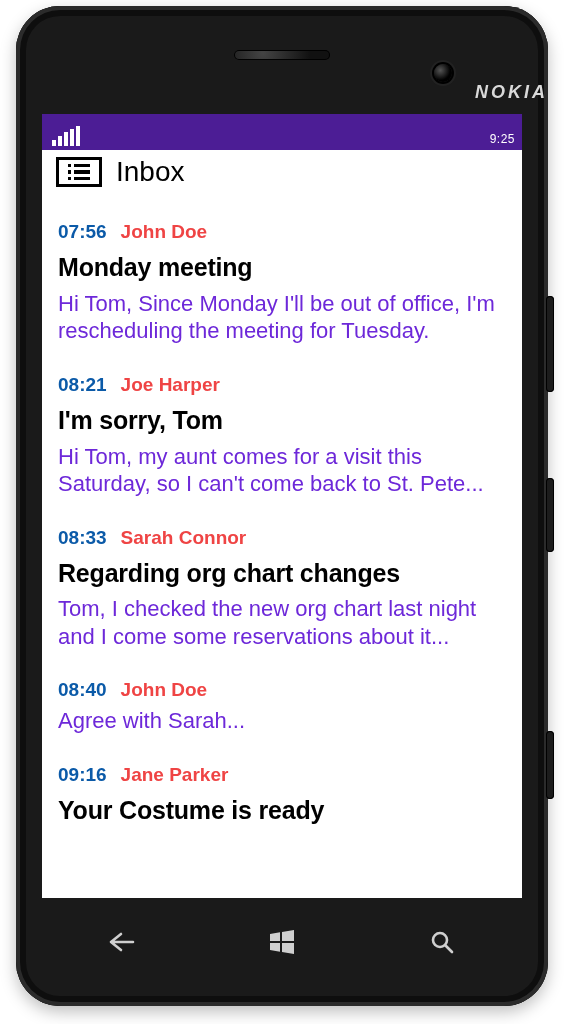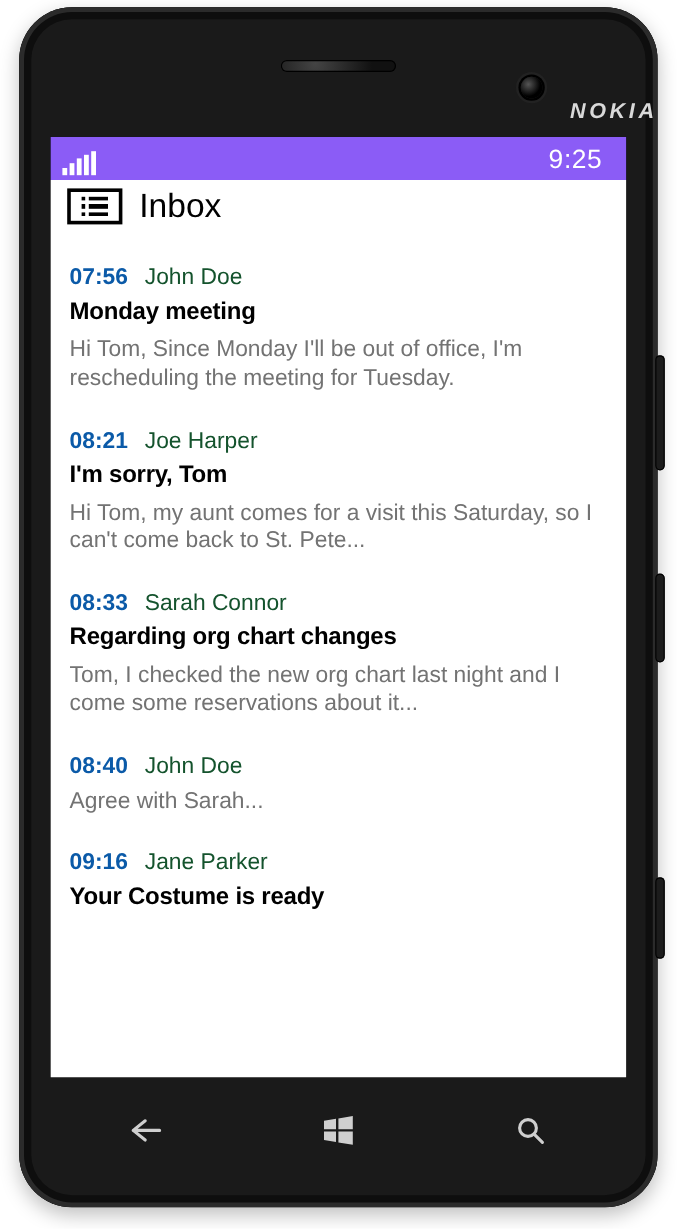--- a/index.html
+++ b/index.html
@@ -46,24 +46,24 @@
     position: absolute; left: 26px; right: 26px; top: 108px; bottom: 108px;
     background: #000; overflow: hidden;
   }
 
   
   .sysbar { position: absolute; left: 26px; right: 26px; bottom: 40px; height: 48px; display: flex; justify-content: space-around; align-items: center; }
   .sysbtn { width: 64px; height: 40px; display:flex; align-items:center; justify-content:center; color:#d0d0d0; cursor: pointer; }
 
   
   .statusbar {
-    height: 36px; background: #8b5cf6; color: #fff;
+    height: 36px; background: #4c1d95; color: #fff;
     display: flex; align-items: flex-end; justify-content: space-between;
-    padding: 0 20px 4px 10px;
-    font-size: 22px; font-weight: 400; letter-spacing: .5px;
+    padding: 0 7px 4px 10px;
+    font-size: 12px; font-weight: 400; letter-spacing: .5px;
   }
   .sigbars { display: flex; align-items: flex-end; gap: 2px; height: 20px; }
   .sigbars span { display: block; width: 4px; background: #fff; }
   .sigbars span:nth-child(1){height:6px}
   .sigbars span:nth-child(2){height:10px}
   .sigbars span:nth-child(3){height:14px}
   .sigbars span:nth-child(4){height:17px}
   .sigbars span:nth-child(5){height:20px}
 
   
@@ -77,23 +77,23 @@
   .menu-dots { display:flex; flex-direction:column; gap:3px; }
   .menu-dots i { width:3.5px; height:3.5px; background:#000; display:block; }
   .menu-lines { display:flex; flex-direction:column; gap:3px; }
   .menu-lines i { width:16px; height:3.5px; background:#000; display:block; }
   .apptitle { font-size: 28px; font-weight: 400; font-family: "Segoe UI Light","Segoe UI",Arial,sans-serif; }
 
   .list { position:absolute; left:0; right:0; top:56px; bottom:0; overflow:hidden; padding: 0 16px; }
   .msg { padding: 16px 0 14px 0; cursor: pointer; }
   .meta { display:flex; gap: 14px; font-size: 19px; line-height:1; margin-bottom: 8px; align-items: center; }
   .time { color: #0b5aa8; font-weight: 700; }
-  .sender { color: #14532d; font-weight: 400; }
-  .subject { font-size: 20px; font-weight: 800; font-family: Arial, Helvetica, sans-serif; line-height:1.15; margin-bottom: 8px; letter-spacing:-.2px; }
-  .preview { font-size: 19px; color: #737373; line-height: 1.25; }
+  .sender { color: #ef4444; font-weight: 700; }
+  .subject { font-size: 25px; font-weight: 800; font-family: Arial, Helvetica, sans-serif; line-height:1.15; margin-bottom: 8px; letter-spacing:-.2px;margin-top:12px; }
+  .preview { font-size: 22px; color: #6d28d9; line-height: 1.25; }
 
 </style>
 </head>
 <body>
 
 <div class="stage">
 
   <div class="phone">
     <div class="btn-side r1"></div>
     <div class="btn-side r2"></div>

